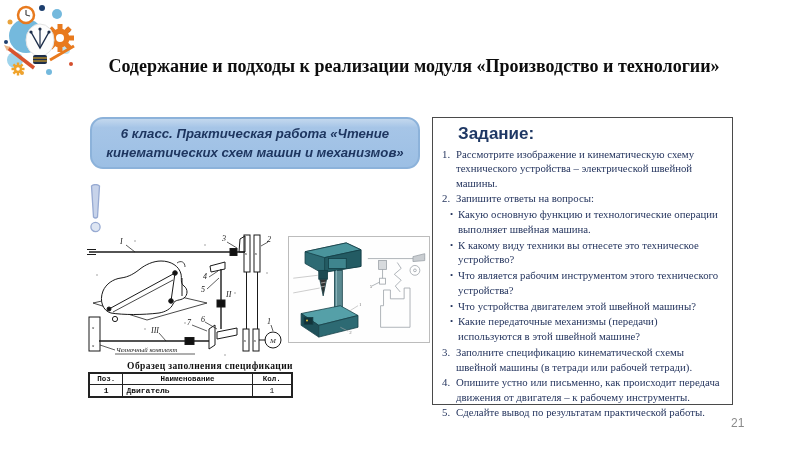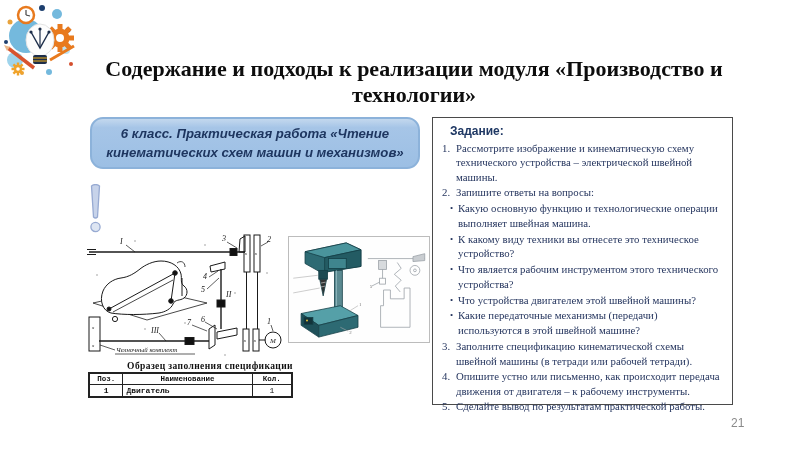--- a/index.html
+++ b/index.html
@@ -1,21 +1,21 @@
 <!DOCTYPE html>
 <html><head>
 <meta charset="utf-8">
 <style>
   html,body{margin:0;padding:0;background:#e8e8e8;}
   .slide{position:relative;width:800px;height:450px;background:#ffffff;overflow:hidden;
          font-family:"Liberation Sans",sans-serif;margin:0 auto;}
   
   .logo{position:absolute;left:2px;top:2px;width:78px;height:80px;}
   .title{position:absolute;left:84px;top:56px;width:660px;text-align:center;
-         font-family:"Liberation Serif",serif;font-weight:bold;font-size:22px;color:#0d0d0d;}
+         font-family:"Liberation Serif",serif;font-weight:bold;font-size:18px;color:#0d0d0d;}
   
   .header-box{position:absolute;left:90px;top:117px;width:330px;height:52px;
       border:2px solid #8cb2da;border-radius:13px;
       background:linear-gradient(180deg,#c3d8ee 0%,#a6c5e7 18%,#9cbfe4 100%);
       display:flex;align-items:center;justify-content:center;box-sizing:border-box;}
   .header-box span{font-size:13.2px;font-weight:bold;font-style:italic;color:#1e3660;
       text-align:center;line-height:1.45;padding:0 14px;}
   .excl{position:absolute;left:88px;top:184px;width:15px;height:50px;}
   .goal-box{position:absolute;left:108px;top:185px;width:314px;height:46px;background:#fff;
       border:1px solid #8a8a8a;box-sizing:border-box;padding:3px 7px;line-height:1.25;}
@@ -31,21 +31,21 @@
       font-family:Liberation Mono, monospace;font-size:8px;color:#111;}
   table.spec th,table.spec td{border:1px solid #222;padding:1px 3px;height:10px;box-sizing:border-box;}
   table.spec{border:2px solid #222;}
   table.spec th{font-weight:bold;text-align:center;font-size:7.5px;}
   table.spec td:nth-child(1){width:34px;text-align:center;font-weight:bold;}
   table.spec td:nth-child(2){width:130px;text-align:left;font-weight:bold;}
   table.spec td:nth-child(3){width:40px;text-align:center;}
   
   .task-panel{position:absolute;left:432px;top:117px;width:301px;height:288px;background:#fff;
       border:1px solid #4a4a4a;box-sizing:border-box;padding:6px 9px 4px 9px;}
-  .task-title{font-size:12px;font-weight:bold;color:#1f3864;margin:0 0 3px 8px;}
+  .task-title{font-size:17px;font-weight:bold;color:#1f3864;margin:0 0 3px 16px;}
   .task-list{font-family:"Liberation Serif",serif;font-size:10.8px;color:#26365f;line-height:1.34;}
   .task-item{display:flex;margin-bottom:1px;}
   .task-item .num{width:14px;flex:0 0 14px;}
   .task-item .txt{flex:1;}
   .bullets{margin:1px 0 2px 0;}
   .bullet{display:flex;margin:1.5px 0;}
   .bullet .dot{width:8px;flex:0 0 8px;margin-left:8px;font-size:9px;padding-top:1px;}
   .bullet .btxt{flex:1;}
   .page-num{position:absolute;left:731px;top:416px;font-size:12px;color:#8a8a8a;}
 </style>

